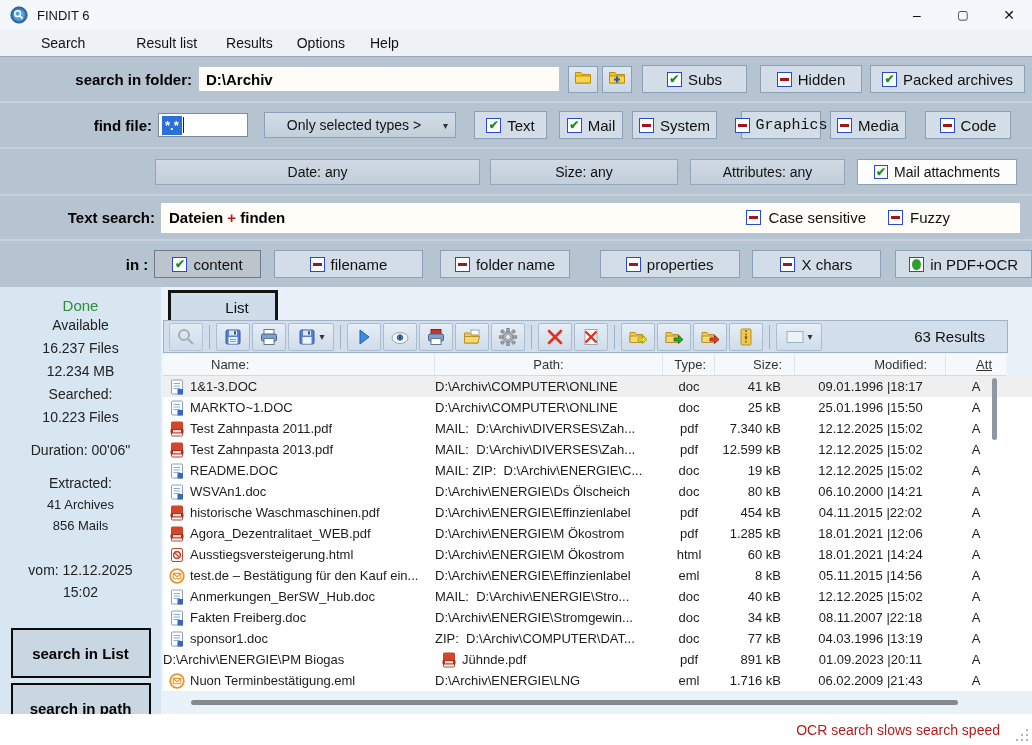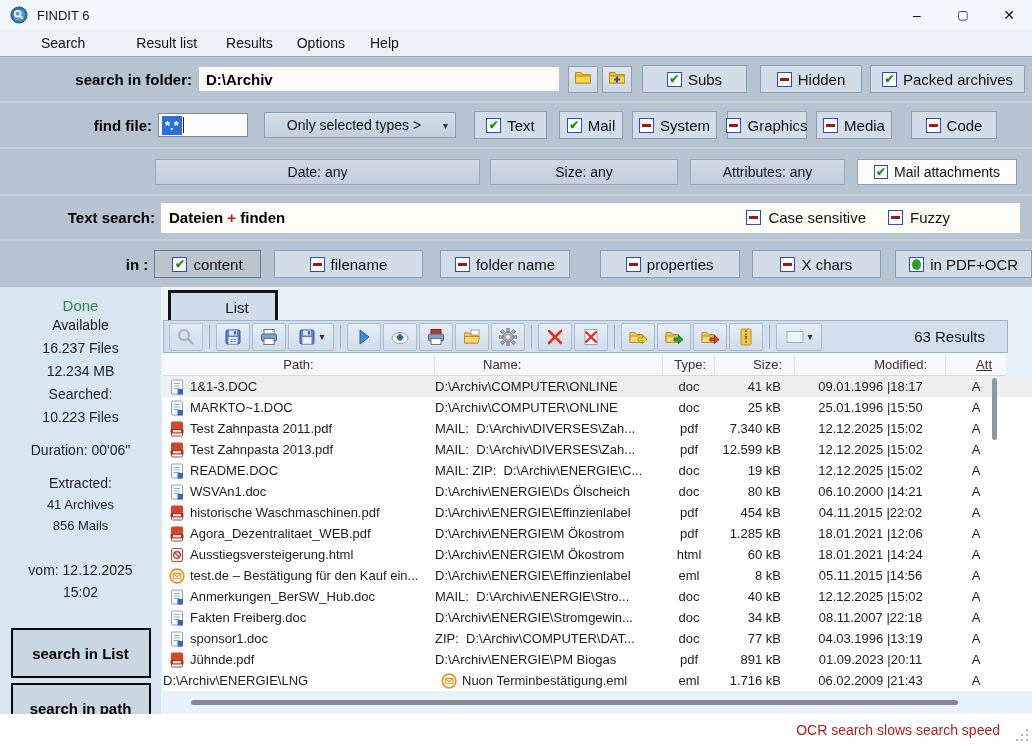--- a/index.html
+++ b/index.html
@@ -64,21 +64,21 @@
     display:flex; align-items:center; padding-left:3px; }
   .sel-text { background:#2a70d8; color:#fff; font-size:13px; font-weight:bold; padding:2px 3px; }
   .cursor-bar { width:1px; height:16px; background:#222; margin-left:1px; }
   .types-dropdown { width:192px; height:26px; margin-left:16px; background:linear-gradient(#d3dde7,#c2cfdb);
     border:1px solid #8ba0b6; display:flex; align-items:center; font-size:14px; color:#111; }
   .types-dropdown .dd-label { flex:1; text-align:center; }
   .dd-caret { font-size:10px; color:#333; margin-right:7px; }
   .chk-text { width:73px; margin-left:18px; }
   .chk-mail { width:64px; margin-left:12px; }
   .chk-system { width:85px; margin-left:9px; }
-  .chk-graphics { width:80px; margin-left:10px; }
+  .chk-graphics { width:80px; margin-left:24px;font-family:Liberation Mono, monospace; }
   .chk-media { width:76px; margin-left:9px; }
   .chk-code { width:86px; margin-left:19px; }
   
   .fbtn { height:26px; background:linear-gradient(#d0dae4,#c2cedb); border:1px solid #93a7bb;
     display:flex; align-items:center; justify-content:center; font-size:14px; color:#111; }
   .btn-date { width:325px; margin-left:155px; }
   .btn-size { width:188px; margin-left:10px; }
   .btn-attr { width:155px; margin-left:12px; }
   .chk-mailatt { width:160px; margin-left:12px; background:#fdfdfe; font-size:14px; height:26px; }
   .chk-mailatt .cb { width:14px; height:14px; }
@@ -526,22 +526,22 @@
         <span class="ticon">
           <svg viewBox="0 0 20 20">
             <rect x="2" y="4.5" width="16" height="11" fill="#eef3f8" stroke="#9ab0c6"></rect>
           </svg>
         </span>
         <span class="caret">▾</span>
       </div>
       <span class="results-count">63 Results</span>
   </div>
   <div class="thead">
+    <div class="hc h-name">Name:</div>
     <div class="hc h-path">Path:</div>
-    <div class="hc h-name">Name:</div>
     <div class="hc h-type">Type:</div>
     <div class="hc h-size">Size:</div>
     <div class="hc h-mod">Modified:</div>
     <div class="hc h-att">Att</div>
   </div>
   <div class="tbody">
       <div class="trow sel">
         <div class="c name"><span class="ficon"><svg viewBox="0 0 16 16">
               <rect x="2.5" y="1" width="11" height="14" rx="1" fill="#fff" stroke="#8ea0b4"></rect>
               <line x1="4.5" y1="4.5" x2="11" y2="4.5" stroke="#7fb2d9"></line>
@@ -709,39 +709,39 @@
               <line x1="4.5" y1="9.5" x2="11" y2="9.5" stroke="#7fb2d9"></line>
               <rect x="8.5" y="10" width="5.5" height="5.5" fill="#3b63c4"></rect>
             </svg></span><span>sponsor1.doc</span></div>
         <div class="c path">ZIP:  D:\Archiv\COMPUTER\DAT...</div>
         <div class="c type">doc</div>
         <div class="c size">77 kB</div>
         <div class="c mod">04.03.1996 |13:19</div>
         <div class="c att">A</div>
       </div>
       <div class="trow">
+        <div class="c path">D:\Archiv\ENERGIE\PM Biogas</div>
         <div class="c name"><span class="ficon"><svg viewBox="0 0 16 16">
               <rect x="2.5" y="1" width="11" height="14" rx="1" fill="#fff" stroke="#b0442f"></rect>
               <rect x="2.5" y="1" width="11" height="8.5" fill="#d6442a"></rect>
               <rect x="1.5" y="8" width="13" height="4.5" rx="1" fill="#b03020"></rect>
               <rect x="4" y="9" width="8" height="2.4" fill="#f3ded9"></rect>
             </svg></span><span>Jühnde.pdf</span></div>
-        <div class="c path">D:\Archiv\ENERGIE\PM Biogas</div>
         <div class="c type">pdf</div>
         <div class="c size">891 kB</div>
         <div class="c mod">01.09.2023 |20:11</div>
         <div class="c att">A</div>
       </div>
       <div class="trow">
-        <div class="c path">D:\Archiv\ENERGIE\LNG</div>
         <div class="c name"><span class="ficon"><svg viewBox="0 0 16 16">
               <circle cx="8" cy="8" r="6.8" fill="#fff" stroke="#e8962c" stroke-width="1.8"></circle>
               <rect x="4.2" y="5.4" width="7.6" height="5.4" rx="0.8" fill="#fff" stroke="#e8962c" stroke-width="1.1"></rect>
               <path d="M4.4 5.8 L8 8.7 L11.6 5.8" fill="none" stroke="#e8962c" stroke-width="1.1"></path>
             </svg></span><span>Nuon Terminbestätigung.eml</span></div>
+        <div class="c path">D:\Archiv\ENERGIE\LNG</div>
         <div class="c type">eml</div>
         <div class="c size">1.716 kB</div>
         <div class="c mod">06.02.2009 |21:43</div>
         <div class="c att">A</div>
       </div>
     </div>
   <div class="vscroll"></div>
   <div class="hscroll"></div>
 </div>
 

